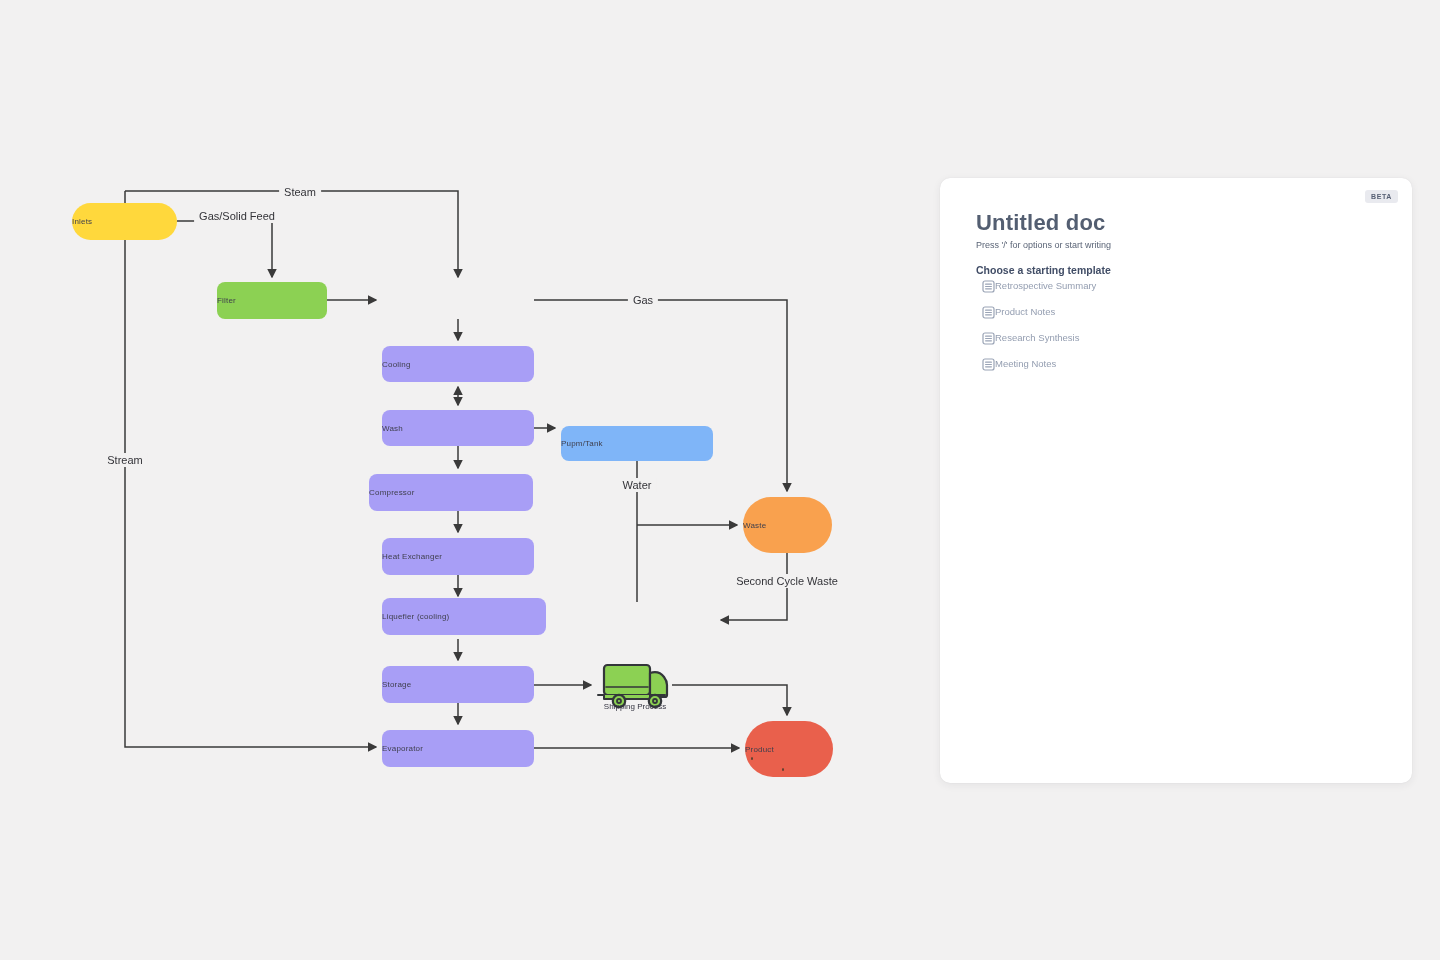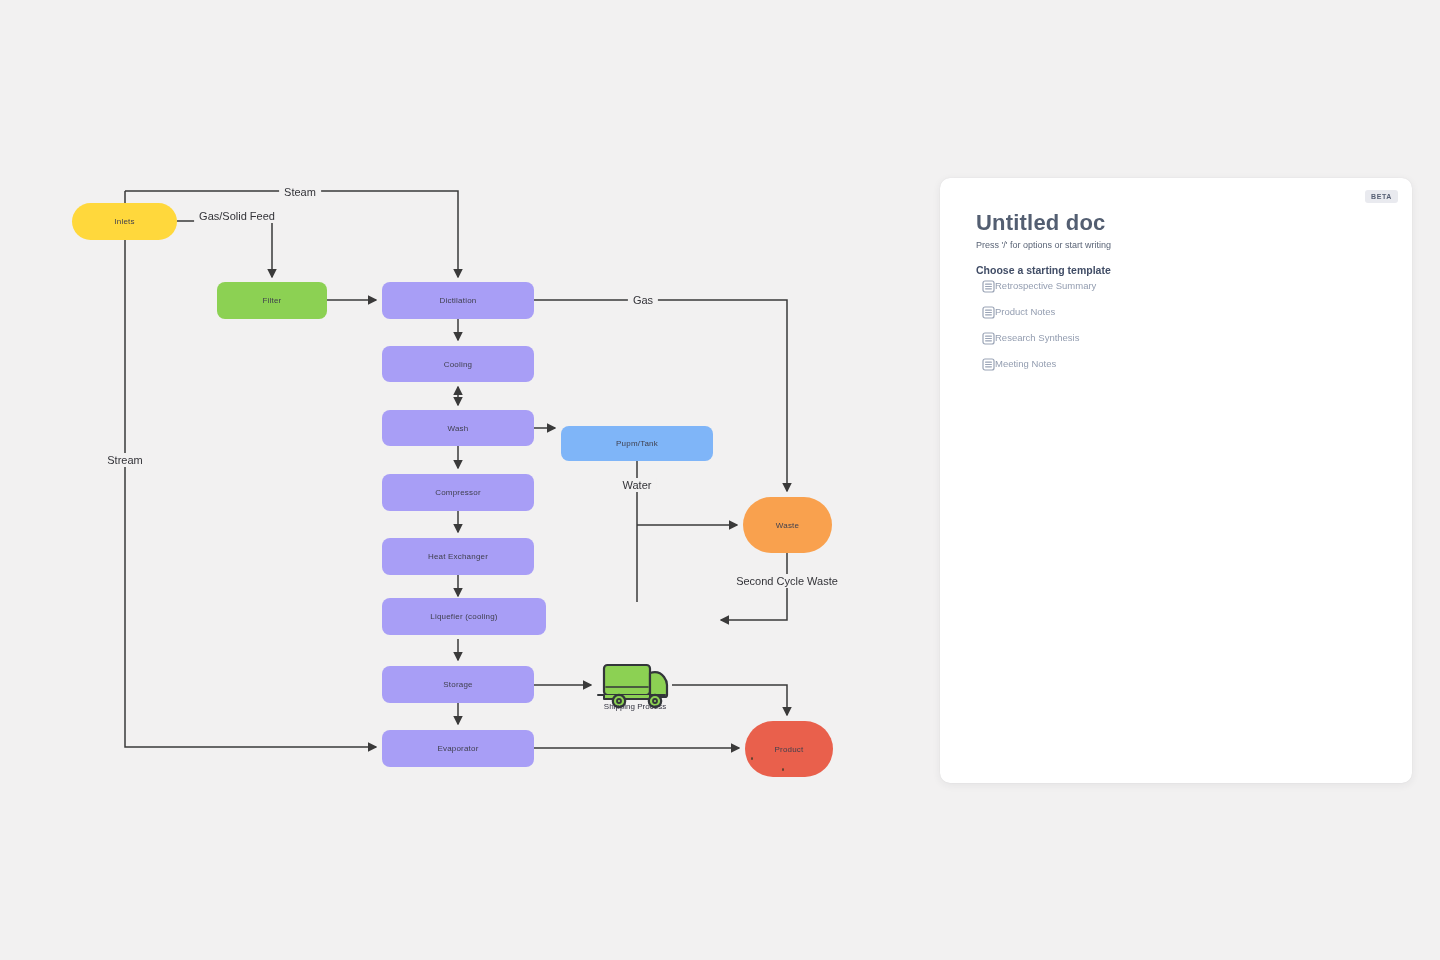--- a/index.html
+++ b/index.html
@@ -10,21 +10,21 @@
     overflow:hidden;
   }
   .stage { position:relative; width:1440px; height:960px; background:#f2f1f1; }
 
   
   .connectors { position:absolute; left:0; top:0; z-index:1; }
 
   
   .node {
     position:absolute; z-index:2;
-    display:flex; align-items:center; justify-content:center;
+    display:flex; align-items:center; 
     font-size:8px; letter-spacing:.2px; color:#3f3f4d; font-weight:500;
     border-radius:8px; text-align:center;
   }
   .pill   { border-radius:999px; }
   .yellow { background:#ffd83c; }
   .green  { background:#8cd153; }
   .purple { background:#a89ef6; }
   .blue   { background:#7fb5f8; }
   .orange { background:#f9a14e; }
   .red    { background:#e9604c; }
@@ -129,37 +129,34 @@
   </svg>
 
   <div class="node pill yellow" style="left:72px;top:203px;width:105px;height:37px">
     <span>Inlets</span>
   </div>
 
   <div class="node green" style="left:217px;top:282px;width:110px;height:37px">
     <span>Filter</span>
   </div>
 
-  <div class="node purple" style="left:382px;top:282px;width:152px;height:37px">
-    <span>Dictilation</span>
-  </div>
 
   <div class="node purple" style="left:382px;top:346px;width:152px;height:36px">
     <span>Cooling</span>
   </div>
 
   <div class="node purple" style="left:382px;top:410px;width:152px;height:36px">
     <span>Wash</span>
   </div>
 
   <div class="node blue" style="left:561px;top:426px;width:152px;height:35px">
     <span>Pupm/Tank</span>
   </div>
 
-  <div class="node purple" style="left:382px;top:474px;width:152px;height:37px">
+  <div class="node purple" style="left:369px;top:474px;width:164px;height:37px">
     <span>Compressor</span>
   </div>
 
   <div class="node purple" style="left:382px;top:538px;width:152px;height:37px">
     <span>Heat Exchanger</span>
   </div>
 
   <div class="node purple" style="left:382px;top:598px;width:164px;height:37px">
     <span>Liquefier (cooling)</span>
   </div>

